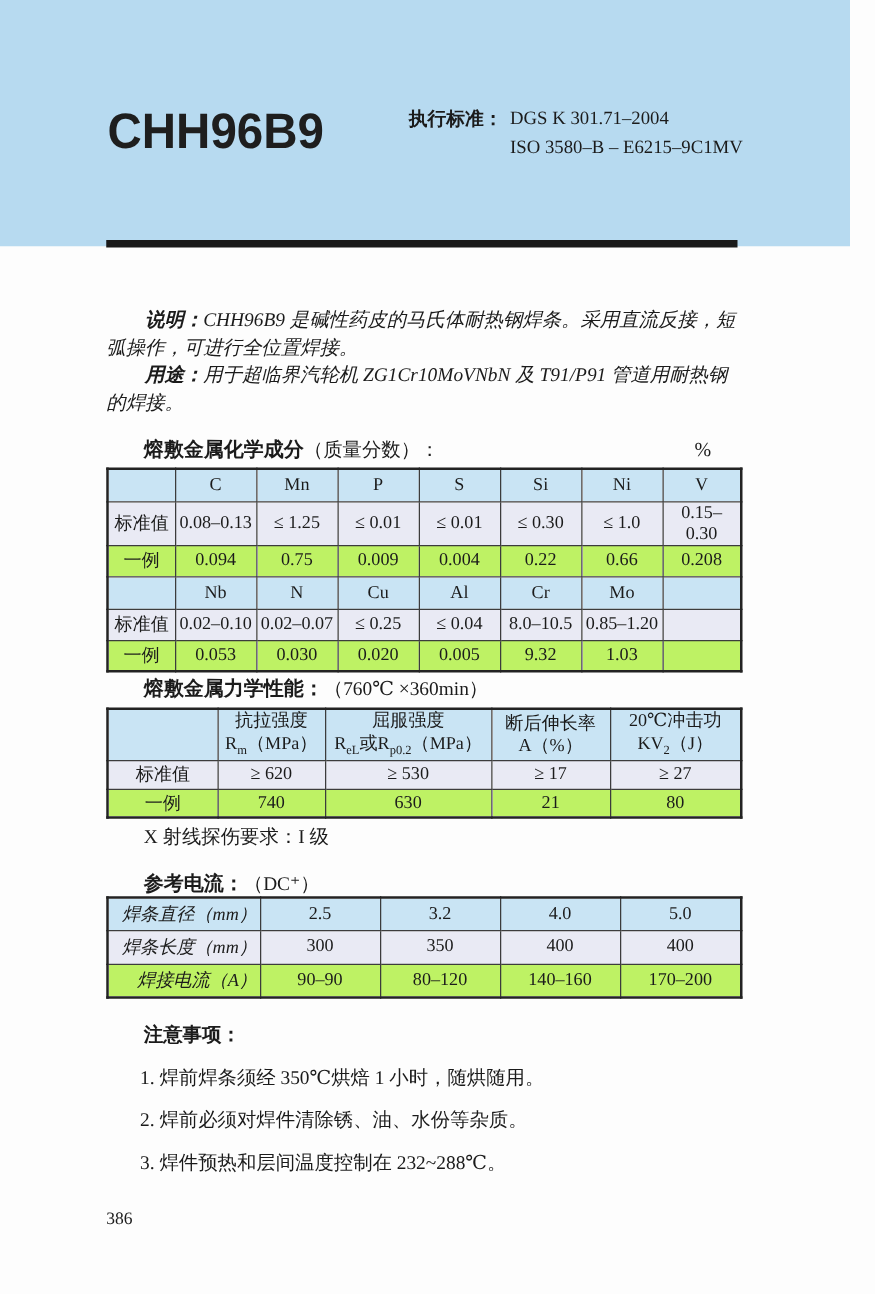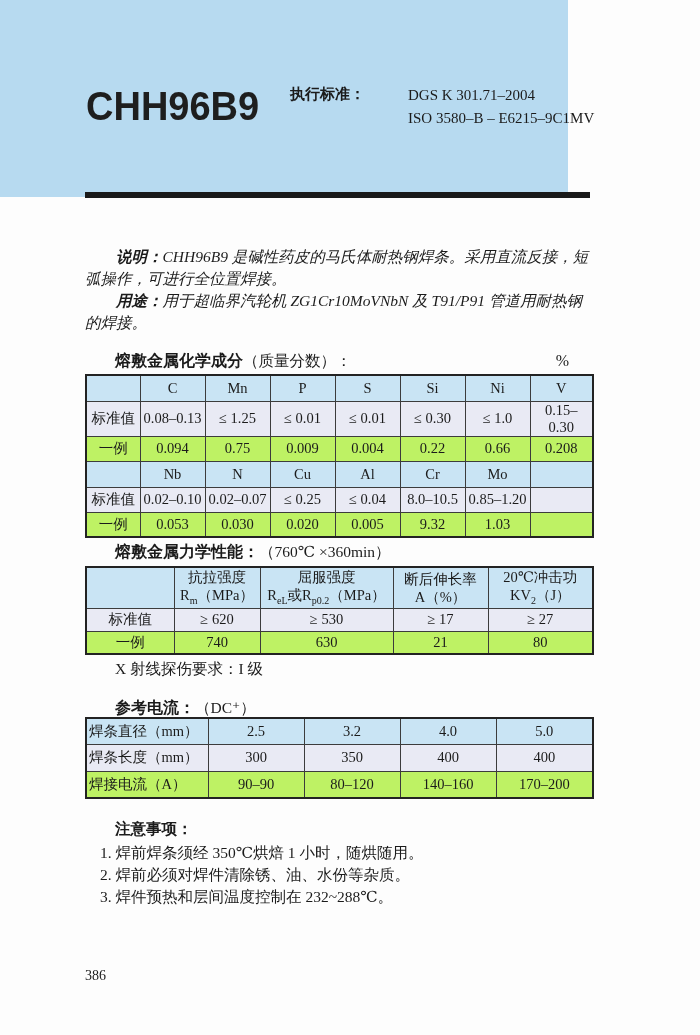--- a/index.html
+++ b/index.html
@@ -3,32 +3,32 @@
 <meta charset="utf-8">
 <style>
   html,body{margin:0;padding:0;background:#e9e9e9;}
   .page{
     position:relative;width:700px;height:1035px;margin:0 auto;
     background:#fdfdfd;overflow:hidden;
     font-family:"Liberation Serif","DejaVu Serif",serif;
     color:#1b1b1b;font-size:15px;
   }
   
-  .hdr{position:absolute;left:0;top:0;width:568px;height:197px;background:#b7daf0;}
+  .hdr{position:absolute;left:0;top:0;width:680px;height:197px;background:#b7daf0;}
   .hdr-title{
     position:absolute;left:86px;top:84px;
     font-family:"Liberation Sans","DejaVu Sans",sans-serif;
     font-weight:900;font-size:38px;letter-spacing:0px;color:#1e1e1e;
     transform:scaleY(1.05);transform-origin:top left;
   }
   .std-block{position:absolute;left:290px;top:84px;line-height:23px;font-size:15px;}
   .std-row{display:flex;}
   .std-label{
-    width:112px;text-align:left;flex:0 0 112px;
-    font-family:Liberation Mono, monospace;font-weight:bold;
+    width:112px;text-align:right;flex:0 0 112px;
+    font-family:Liberation Sans, sans-serif;font-weight:bold;
   }
   .std-value{margin-left:6px;white-space:nowrap;}
   .black-bar{position:absolute;left:85px;top:192px;width:505px;height:6px;background:#1a1a1a;}
 
   
   .intro{position:absolute;left:85px;top:246px;width:512px;line-height:22px;font-size:15.5px;}
   .intro p{margin:0;text-indent:31px;font-style:italic;}
   .b-label{font-family:"Liberation Sans","DejaVu Sans",sans-serif;font-weight:bold;}
 
   .sec-head{position:absolute;left:85px;width:512px;height:20px;font-size:16px;line-height:20px;}
@@ -47,28 +47,28 @@
   .c-ex{background:#bef264;}
   .chem{top:374px;}
   .chem tr{height:25px;}
   .chem tr.hrow{height:26px;}
   .mech{top:566px;}
   .mech .hrow{height:40px;border-radius:16px;}
   .mech .hrow th{line-height:1.25;}
   .mech .drow{height:23px;}
   .cur{top:717px;}
   .cur tr{height:26.5px;}
-  .cur td.lbl{text-align:left;}
+  .cur td.lbl{text-align:right;font-style:italic;}
   sub{font-size:10px;}
 
   .xray{position:absolute;left:115px;top:659px;font-size:15.5px;}
 
   .notes{position:absolute;left:100px;top:818px;line-height:22px;font-size:15.5px;}
   .notes-title{font-family:"Liberation Sans","DejaVu Sans",sans-serif;font-weight:bold;margin-left:15px;margin-bottom:2px;}
-  .notes-item{margin:0;}
+  .notes-item{margin:12px;}
 
   .pagenum{position:absolute;left:85px;top:968px;font-size:14px;}
 </style>
 </head>
 <body>
 
 <div class="page">
 
   <div class="hdr">
     <div class="hdr-title">CHH96B9</div>

